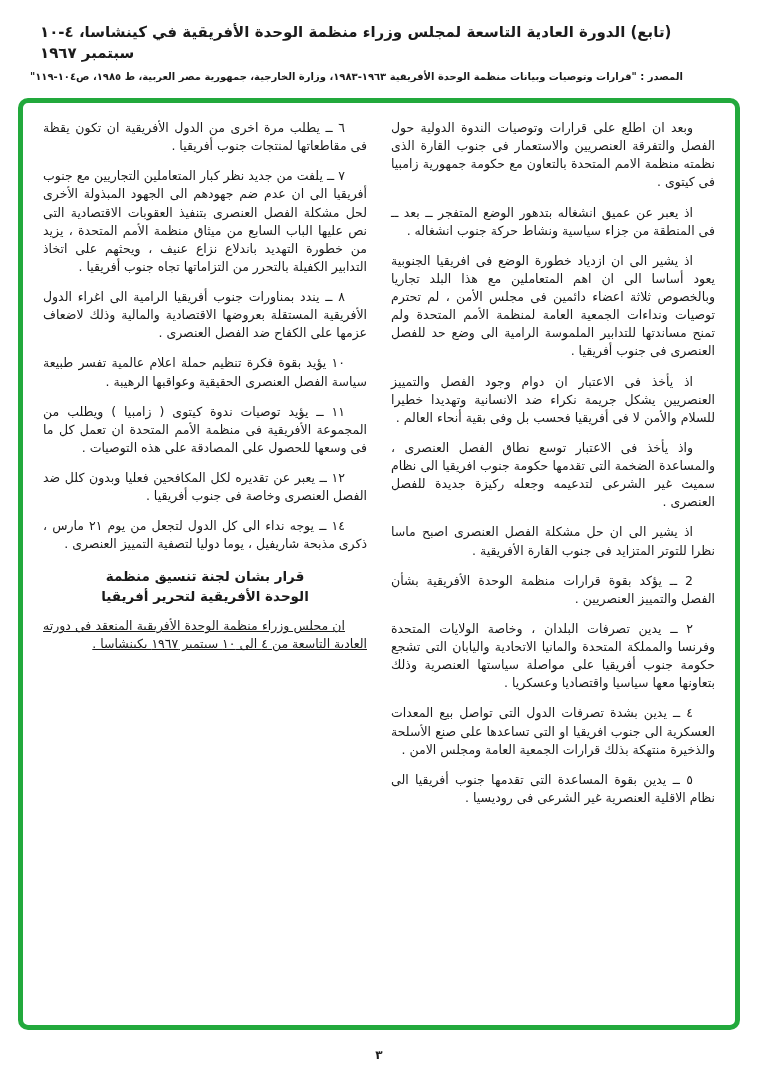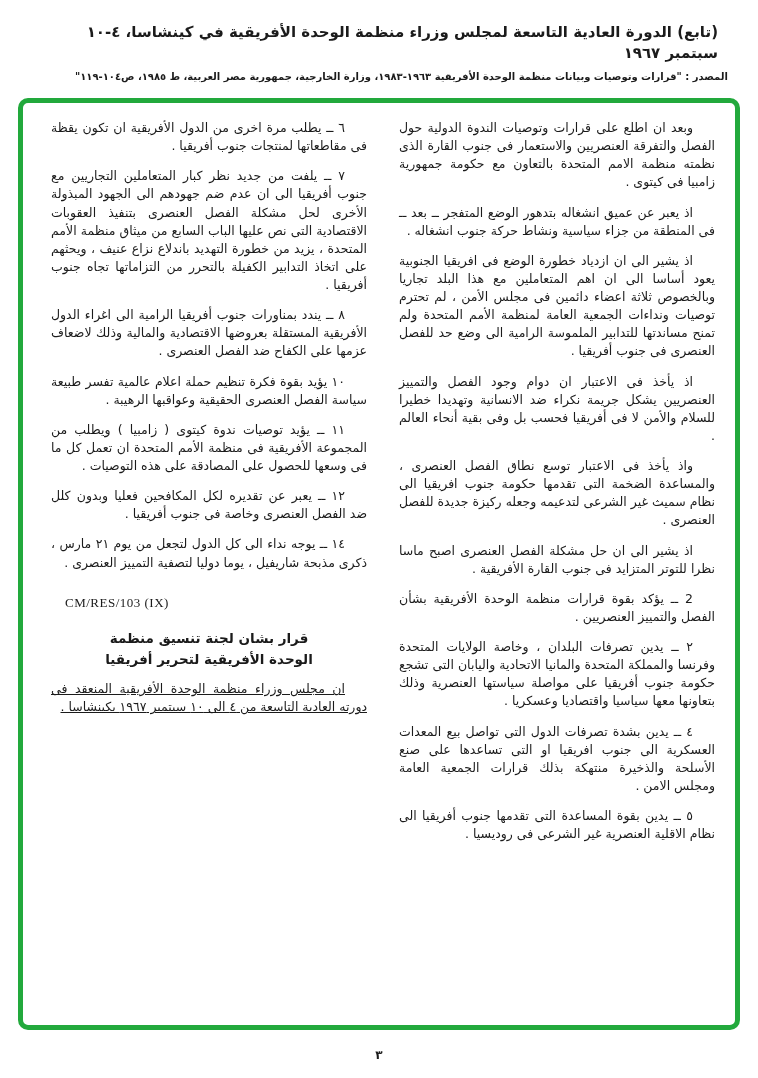--- a/index.html
+++ b/index.html
@@ -13,21 +13,21 @@
     overflow: hidden;
     position: relative;
     font-family: "DejaVu Sans", sans-serif;
     color: #1b1b1b;
   }
   .header {
     position: absolute;
     top: 22px;
     left: 0;
     right: 0;
-    text-align: right;
+    text-align: left;
     direction: rtl;
   }
   .header-title {
     font-weight: bold;
     font-size: 15px;
     line-height: 1.4;
     padding: 0 40px;
   }
   .header-source {
     font-weight: bold;
@@ -49,21 +49,20 @@
     direction: rtl;          
     gap: 24px;
     overflow: hidden;
     background: #ffffff;
   }
   .col {
     flex: 1 1 0;
     direction: rtl;
     font-size: 12.5px;
     line-height: 1.45;
-    margin-left: 8px;
   }
   .col p {
     margin: 0 0 12px 0;
     text-align: justify;
     text-indent: 22px;
   }
   .res-code {
     direction: ltr;
     text-align: left;
     font-family: "Liberation Serif", serif;
@@ -117,21 +116,20 @@
 
     <div class="col">
       <p>٦ ــ يطلب مرة اخرى من الدول الأفريقية ان تكون يقظة فى مقاطعاتها لمنتجات جنوب أفريقيا .</p>
       <p>٧ ــ يلفت من جديد نظر كبار المتعاملين التجاريين مع جنوب أفريقيا الى ان عدم ضم جهودهم الى الجهود المبذولة الأخرى لحل مشكلة الفصل العنصرى بتنفيذ العقوبات الاقتصادية التى نص عليها الباب السابع من ميثاق منظمة الأمم المتحدة ، يزيد من خطورة التهديد باندلاع نزاع عنيف ، ويحثهم على اتخاذ التدابير الكفيلة بالتحرر من التزاماتها تجاه جنوب أفريقيا .</p>
       <p>٨ ــ يندد بمناورات جنوب أفريقيا الرامية الى اغراء الدول الأفريقية المستقلة بعروضها الاقتصادية والمالية وذلك لاضعاف عزمها على الكفاح ضد الفصل العنصرى .</p>
       <p>١٠ يؤيد بقوة فكرة تنظيم حملة اعلام عالمية تفسر طبيعة سياسة الفصل العنصرى الحقيقية وعواقبها الرهيبة .</p>
       <p>١١ ــ يؤيد توصيات ندوة كيتوى ( زامبيا ) ويطلب من المجموعة الأفريقية فى منظمة الأمم المتحدة ان تعمل كل ما فى وسعها للحصول على المصادقة على هذه التوصيات .</p>
       <p>١٢ ــ يعبر عن تقديره لكل المكافحين فعليا وبدون كلل ضد الفصل العنصرى وخاصة فى جنوب أفريقيا .</p>
       <p>١٤ ــ يوجه نداء الى كل الدول لتجعل من يوم ٢١ مارس ، ذكرى مذبحة شاريفيل ، يوما دوليا لتصفية التمييز العنصرى .</p>
 
-      <div class="res-code">CM/RES/103 (IX)</div>
 
       <div class="res-heading">
         <div>قرار بشان لجنة تنسيق منظمة</div>
         <div>الوحدة الأفريقية لتحرير أفريقيا</div>
       </div>
 
       <p class="closing">ان مجلس وزراء منظمة الوحدة الأفريقية المنعقد فى دورته العادية التاسعة من ٤ الى ١٠ سبتمبر ١٩٦٧ بكينشاسا .</p>
     </div>
 
   </div>

